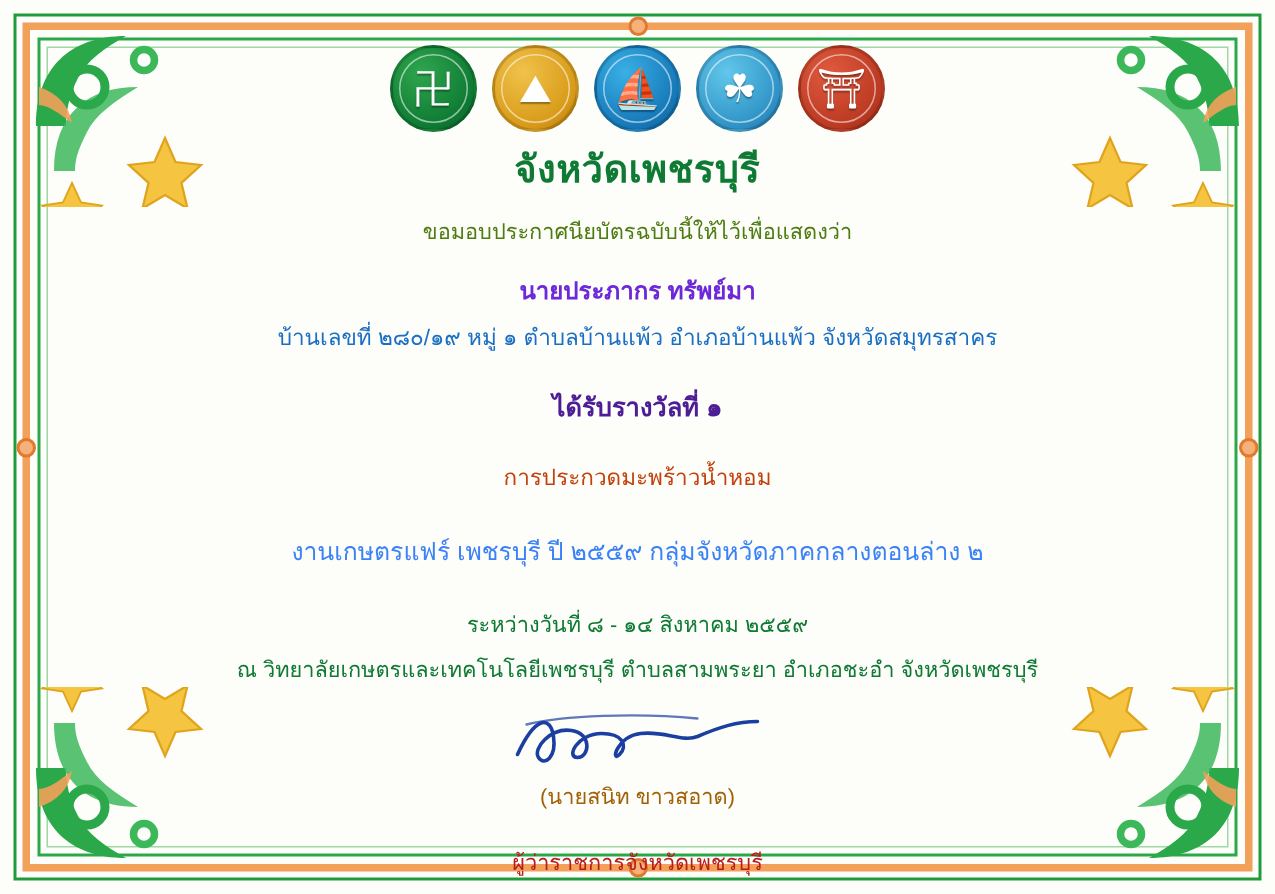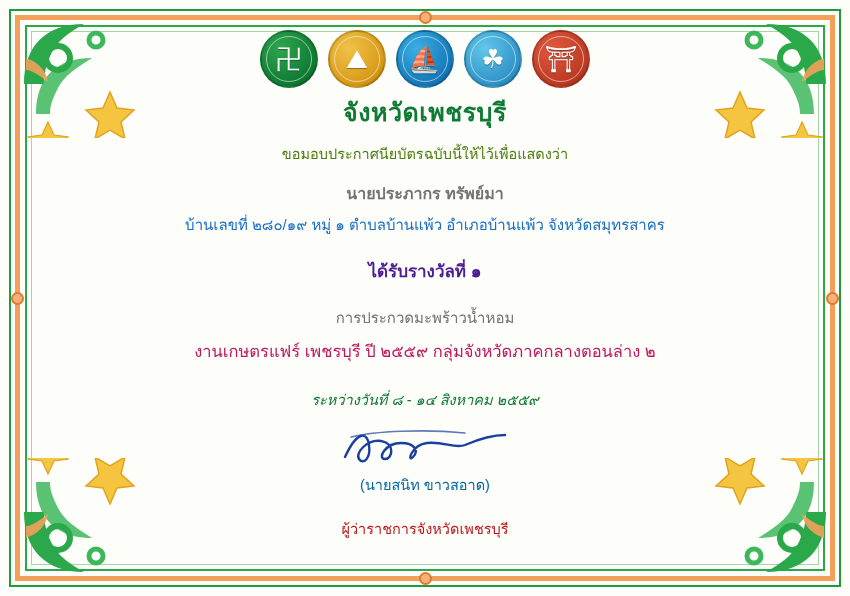--- a/index.html
+++ b/index.html
@@ -131,51 +131,50 @@
     font-weight: bold;
     letter-spacing: .5px;
     margin-top: 0;
   }
   .line-award-intro {
     color: #4d7c0f;
     font-size: 14.5px;
     margin-top: 10px;
   }
   .recipient-name {
-    color: #737373;
+    color: #6d28d9;
     font-size: 16px;
     font-weight: bold;
     margin-top: 16px;
   }
   .recipient-address {
     color: #1a6fc4;
     font-size: 15px;
     margin-top: 7px;
   }
   .prize-line {
     color: #4c1d95;
     font-size: 17px;
     font-weight: bold;
     margin-top: 20px;
   }
   .contest-line1 {
-    color: #737373;
+    color: #c2410c;
     font-size: 15px;
     margin-top: 22px;
   }
   .contest-line2 {
-    color: #be185d;
+    color: #3b82f6;
     font-size: 16.5px;
-    margin-top: 8px;
+    margin-top: 24px;
   }
   .date-line {
     color: #0e7a33;
     font-size: 14.5px;
     margin-top: 24px;
-    font-style: italic;
   }
   .place-line {
     color: #0e7a33;
     font-size: 14.5px;
     margin-top: 7px;
   }
   .wish-line {
     color: #0e7a33;
     font-size: 14.5px;
     margin-top: 6px;
@@ -190,21 +189,21 @@
     position: relative;
     height: 46px;
   }
   .signature-mark svg {
     position: absolute;
     left: 50%;
     top: 0;
     transform: translateX(-50%);
   }
   .signer-name {
-    color: #0369a1;
+    color: #a16207;
     font-size: 14.5px;
     margin-top: 2px;
   }
   .signer-title {
     color: #b91c1c;
     font-size: 14.5px;
     margin-top: 21px;
   }
 </style>
 </head>
@@ -293,20 +292,21 @@
     </div>
 
     <div class="province-title">จังหวัดเพชรบุรี</div>
     <div class="line-award-intro">ขอมอบประกาศนียบัตรฉบับนี้ให้ไว้เพื่อแสดงว่า</div>
     <div class="recipient-name">นายประภากร  ทรัพย์มา</div>
     <div class="recipient-address">บ้านเลขที่ ๒๘๐/๑๙ หมู่ ๑ ตำบลบ้านแพ้ว อำเภอบ้านแพ้ว จังหวัดสมุทรสาคร</div>
     <div class="prize-line">ได้รับรางวัลที่ ๑</div>
     <div class="contest-line1">การประกวดมะพร้าวน้ำหอม</div>
     <div class="contest-line2">งานเกษตรแฟร์ เพชรบุรี ปี ๒๕๕๙ กลุ่มจังหวัดภาคกลางตอนล่าง ๒</div>
     <div class="date-line">ระหว่างวันที่ ๘ - ๑๔  สิงหาคม ๒๕๕๙</div>
+    <div class="place-line">ณ วิทยาลัยเกษตรและเทคโนโลยีเพชรบุรี ตำบลสามพระยา อำเภอชะอำ จังหวัดเพชรบุรี</div>
 
     <div class="signature-block">
       <div class="signature-mark">
         <svg width="220" height="46" viewBox="0 0 220 46">
           <path d="M30 32 C42 6 52 6 54 20 C56 34 48 40 44 34 C40 28 52 14 66 16
                    C80 18 78 34 70 34 C62 34 70 18 86 18 C100 18 104 26 98 32
                    C92 38 96 20 112 18 C128 16 140 24 150 20 C164 14 176 10 190 10" fill="none" stroke="#1b3fa0" stroke-width="2.4" stroke-linecap="round"></path>
           <path d="M36 12 C60 6 110 4 150 8" fill="none" stroke="#1b3fa0" stroke-width="1.6" stroke-linecap="round" opacity=".7"></path>
         </svg>
       </div>

